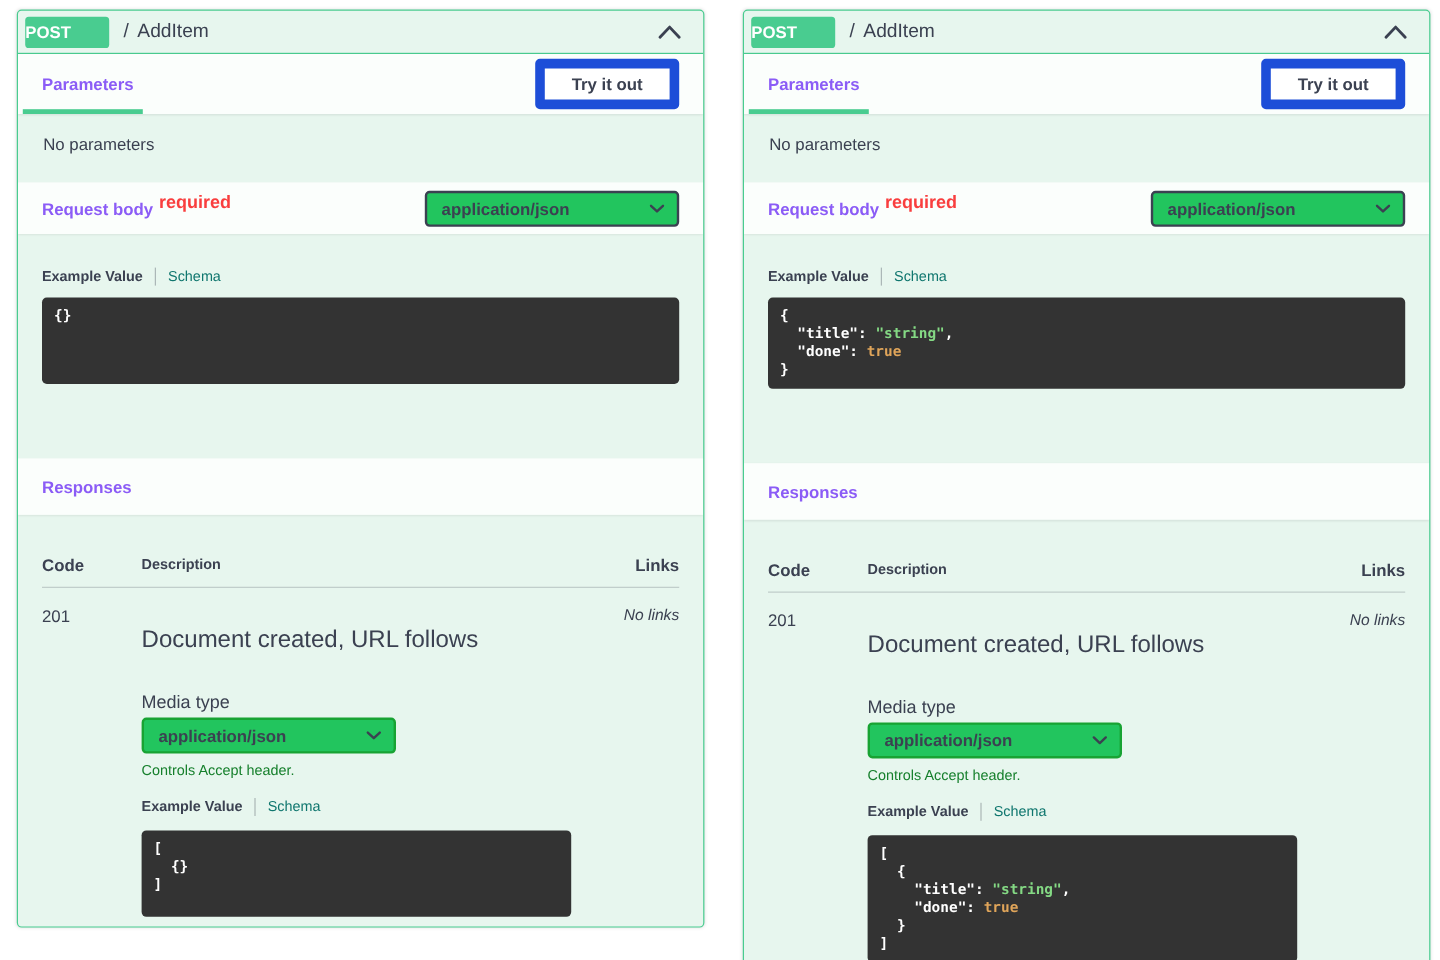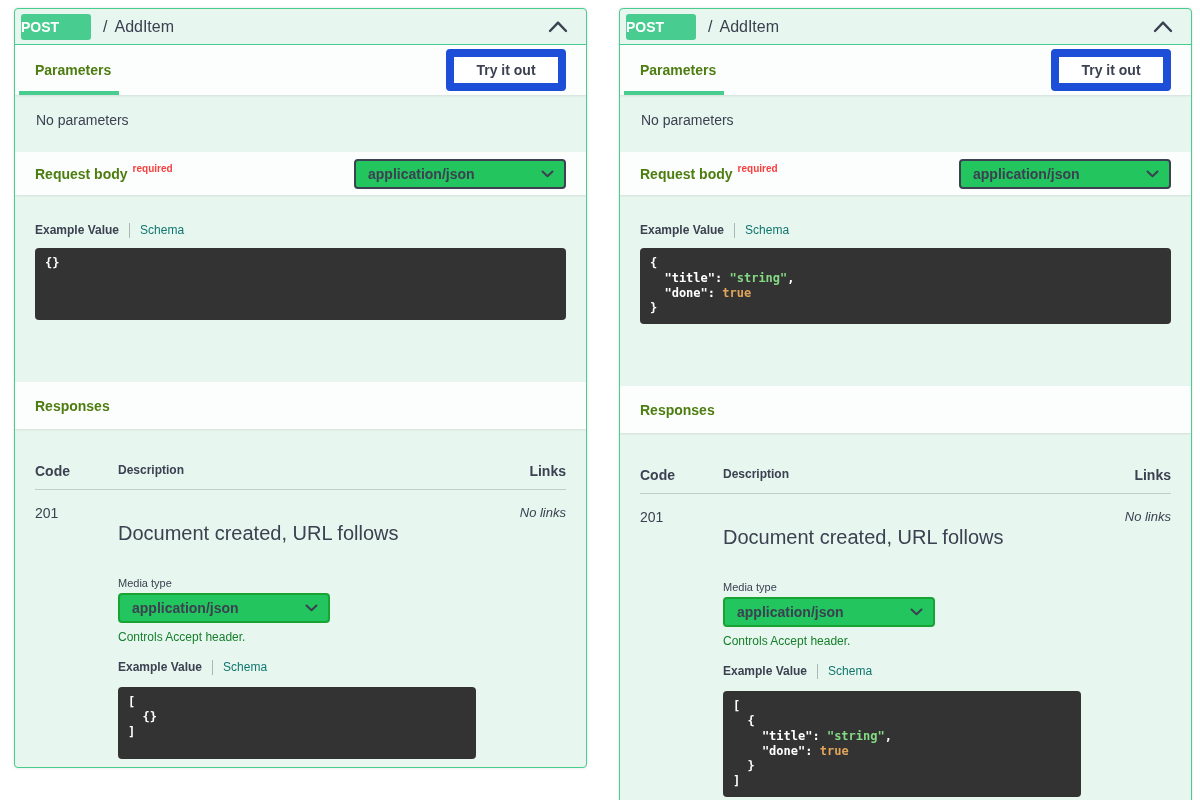--- a/index.html
+++ b/index.html
@@ -56,21 +56,21 @@
   }
   
   .band {
     position: relative;
     background: rgba(255,255,255,.82);
     box-shadow: 0 1px 2px rgba(0,0,0,.09);
     display: flex;
     align-items: center;
     padding: 0 20px;
   }
-  .band h4 { margin: 0; font-size: 14px; font-weight: bold; color: #4d7c0f; }
+  .band h4 { margin: 0; font-size: 14px; font-weight: bold; color: #8b5cf6; }
   .band--params { height: 50px; }
   .band--reqbody { height: 43px; }
   .band--responses { height: 47px; }
   .tab-underline {
     position: absolute;
     bottom: 0; left: 4px;
     width: 100px; height: 4px;
     background: #49cc90;
   }
   .try-btn {
@@ -81,21 +81,21 @@
     border: 8px solid #1d4ed8;
     border-radius: 4px;
     font-family: "Liberation Sans", sans-serif;
     font-size: 14px;
     font-weight: bold;
     color: #3b4151;
     cursor: pointer;
   }
   .required {
     color: #f93e3e;
-    font-size: 10px;
+    font-size: 15px;
     font-weight: bold;
     position: relative;
     top: -5px;
     margin-left: 5px;
   }
   
   .sec-noparams { padding: 17px 21px 24px; font-size: 14px; }
   .sec-reqexample { padding: 0 20px 62px; }
   .tabs { display: flex; align-items: flex-start; margin: 28px 0 10px; }
   .tabs--resp { margin: 16px 0 12px; }
@@ -147,21 +147,21 @@
   }
   .col-code { width: 83px; flex: 0 0 83px; }
   .col-desc { flex: 1 1 auto; min-width: 0; }
   .col-links { width: 90px; flex: 0 0 90px; text-align: right; }
   .th-lg { font-size: 14px; font-weight: bold; }
   .th-sm { font-size: 12px; font-weight: bold; }
   .trow { display: flex; padding-top: 15px; }
   .row-code { font-size: 14px; }
   .row-links { font-size: 13px; font-style: italic; }
   .desc-p { margin: 17px 0 0; font-size: 20px; }
-  .media-label { margin-top: 32px; margin-bottom: 4px; font-size: 11px; }
+  .media-label { margin-top: 32px; margin-bottom: 4px; font-size: 15px; }
   .accept-note { margin-top: 7px; font-size: 12px; color: #157f2b; }
 </style>
 </head>
 <body>
 
 <div id="panels" class="page">
   <section class="opblock">
 
     <div class="op-summary">
       <span class="method">POST</span>

